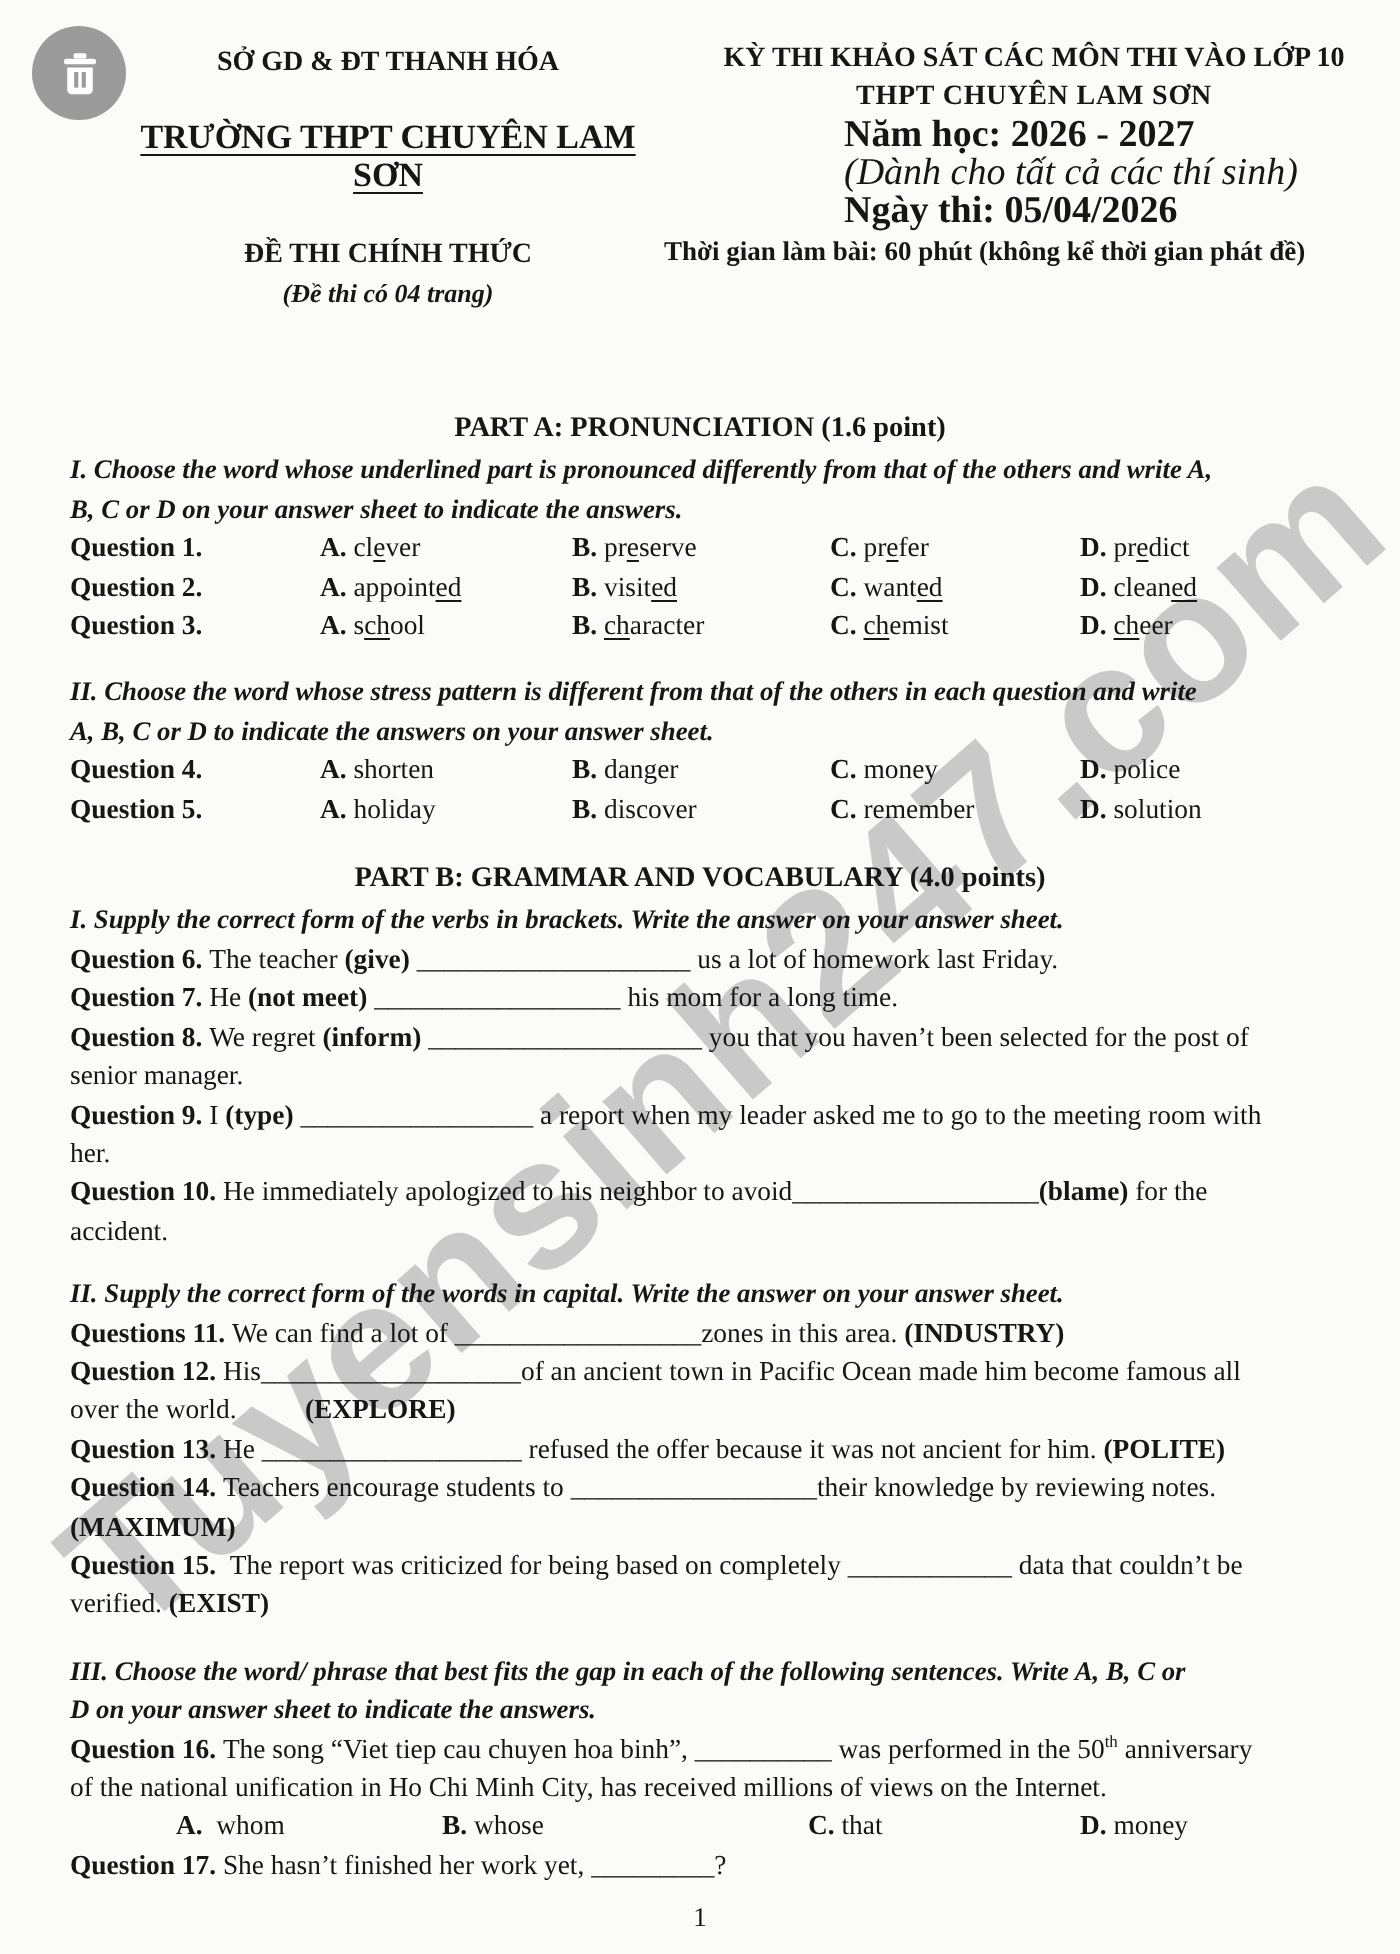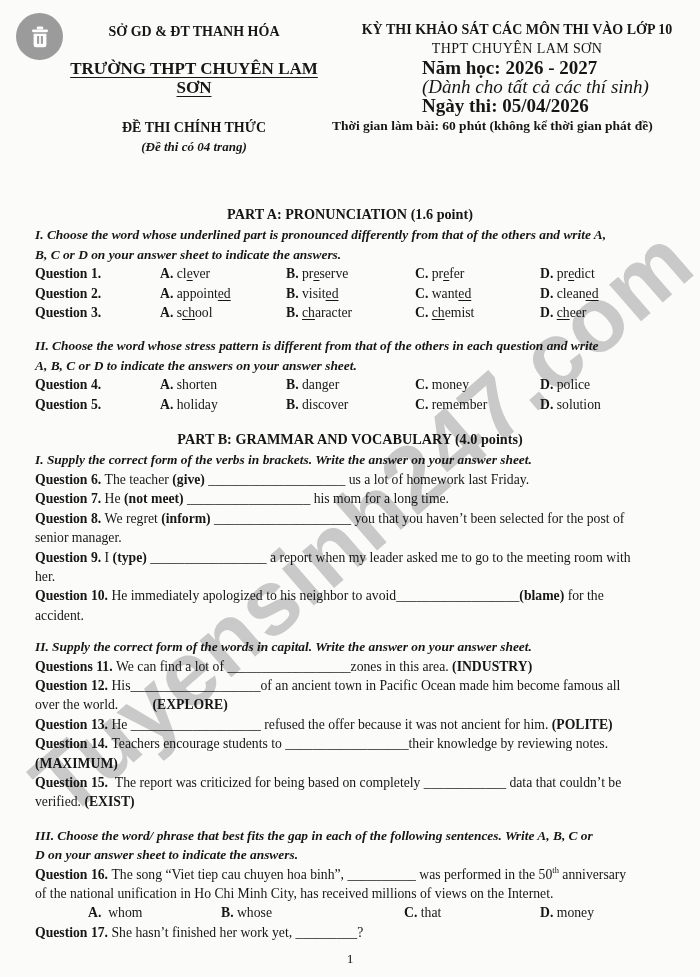--- a/index.html
+++ b/index.html
@@ -23,21 +23,21 @@
   }
   
   .header{position:relative;height:199px;z-index:1;}
   .h-left{position:absolute;left:58px;top:22px;width:272px;text-align:center;}
   .hl1{font-weight:bold;font-size:14px;line-height:19px;}
   .hl2{font-weight:bold;font-size:17px;line-height:19px;text-decoration:underline;text-underline-offset:3px;margin-top:18px;}
   .hl3{font-weight:bold;font-size:14px;margin-top:21px;line-height:19px;}
   .hl4{font-weight:bold;font-style:italic;font-size:13px;margin-top:1px;line-height:18px;}
   .h-right{position:absolute;left:336px;top:20px;width:362px;}
   .hr1{font-weight:bold;font-size:14px;text-align:center;line-height:19px;}
-  .hr2{font-weight:normal;font-size:14px;text-align:center;line-height:19px;letter-spacing:.4px;}
+  .hr2{font-weight:bold;font-size:14px;text-align:center;line-height:19px;letter-spacing:.4px;}
   .hr-ind{margin-left:86px;font-weight:bold;font-size:19px;line-height:19px;white-space:nowrap;}
   .hr-it{font-style:italic;font-weight:normal;}
   .hr7{font-weight:bold;font-size:13.5px;margin-left:-4px;margin-top:1px;line-height:19px;white-space:nowrap;}
   
   .content{position:relative;z-index:1;padding:0 35px;}
   .line{font-size:13.7px;line-height:19.4px;white-space:pre;}
   .part-heading{text-align:center;font-weight:bold;font-size:14.2px;line-height:19.4px;margin-top:6px;margin-bottom:1px;white-space:pre;}
   .instr{font-weight:bold;font-style:italic;font-size:13.4px;}
   .mcq{display:flex;}
   .qlabel{flex:0 0 125px;font-weight:bold;}

